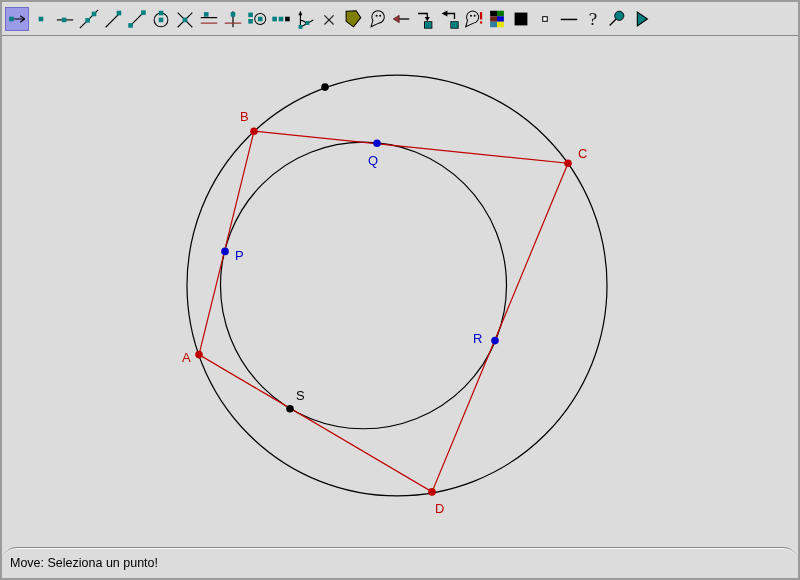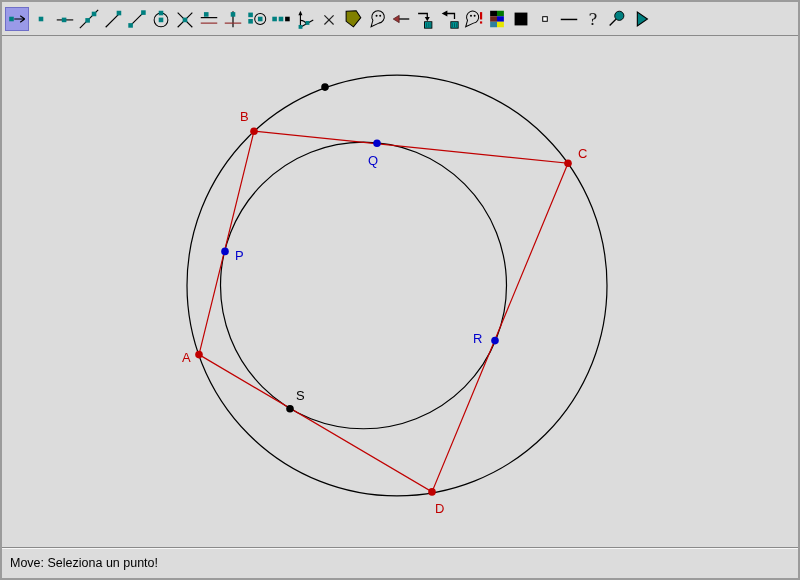--- a/index.html
+++ b/index.html
@@ -24,21 +24,21 @@
   .tbtn svg{width:22px;height:22px;display:block;}
   .canvas{
     position:relative;flex:1 1 auto;background:#dcdcdc;overflow:hidden;
   }
   .canvas svg{position:absolute;left:0;top:0;width:100%;height:100%;}
   .canvas text{font-family:"Liberation Sans",sans-serif;}
   .statusbar{
     height:30px;flex:0 0 30px;display:flex;align-items:center;
     border-top:1px solid #8a8a8a;box-shadow:inset 0 1px 0 #f7f7f7;
     background:#dcdcdc;padding-left:8px;
-    font-size:12.5px;color:#000;
+    font-size:12.5px;color:#000;border-radius:15px;
   }
 </style>
 </head>
 <body>
 
 <div class="window">
   <div class="toolbar" id="toolbar">
       <button class="tbtn selected">
         <svg viewBox="0 0 24 24">
           <rect x="3.5" y="9.5" width="5" height="5" fill="#008080"></rect>

